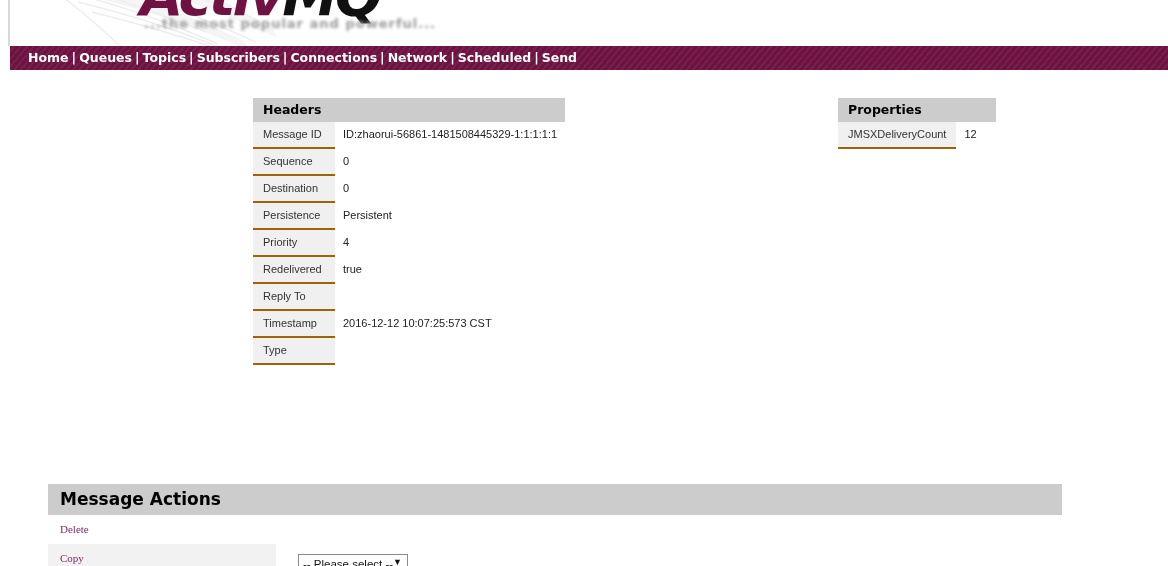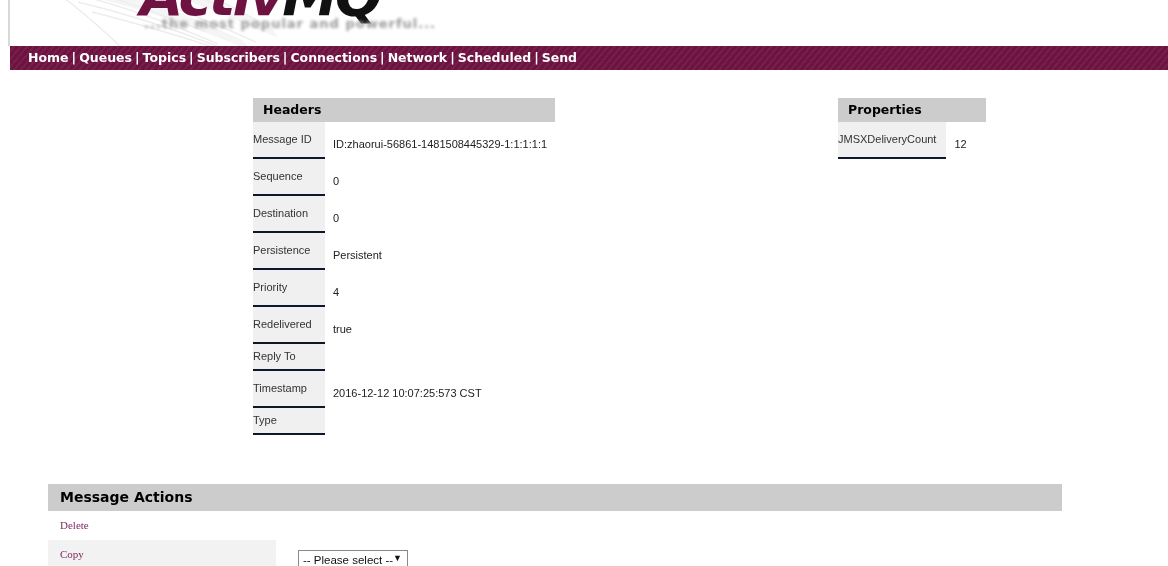--- a/index.html
+++ b/index.html
@@ -140,29 +140,29 @@
     font-family: "DejaVu Sans", sans-serif;
     font-size: 12.5px;
     font-weight: bold;
     text-align: left;
     padding: 4px 16px 5px 10px;
     border: 0;
   }
   .info-table td.lbl {
     background: #f0f0f0;
     color: #333333;
-    padding: 6px 10px 7px 0;
-    border-bottom: 2px solid #0f172a;
+    padding: 6px 10px 7px 10px;
+    border-bottom: 2px solid #a16207;
     white-space: nowrap;
     vertical-align: middle;
   }
   .info-table td.val {
     background: #ffffff;
     color: #222222;
-    padding: 16px 8px 7px 8px;
+    padding: 6px 8px 7px 8px;
     border-bottom: 2px solid #ffffff;
     white-space: nowrap;
     vertical-align: middle;
   }
 
   
   #headers-table { left: 243px; top: 28px; }
   #headers-table th.section-head { width: 264px; }
   #headers-table td.lbl   { width: 62px; }
   #headers-table td.val   { width: 190px; }
@@ -177,21 +177,21 @@
   #actions-panel {
     position: absolute;
     left: 38px;
     top: 414px;
     width: 1014px;
   }
   #actions-header {
     background: #cccccc;
     color: #000000;
     font-family: "DejaVu Sans", sans-serif;
-    font-size: 14px;
+    font-size: 17px;
     font-weight: bold;
     padding: 5px 0 6px 12px;
     box-sizing: border-box;
     width: 1014px;
   }
   #actions-table {
     border-collapse: collapse;
     width: 1014px;
     table-layout: fixed;
   }

